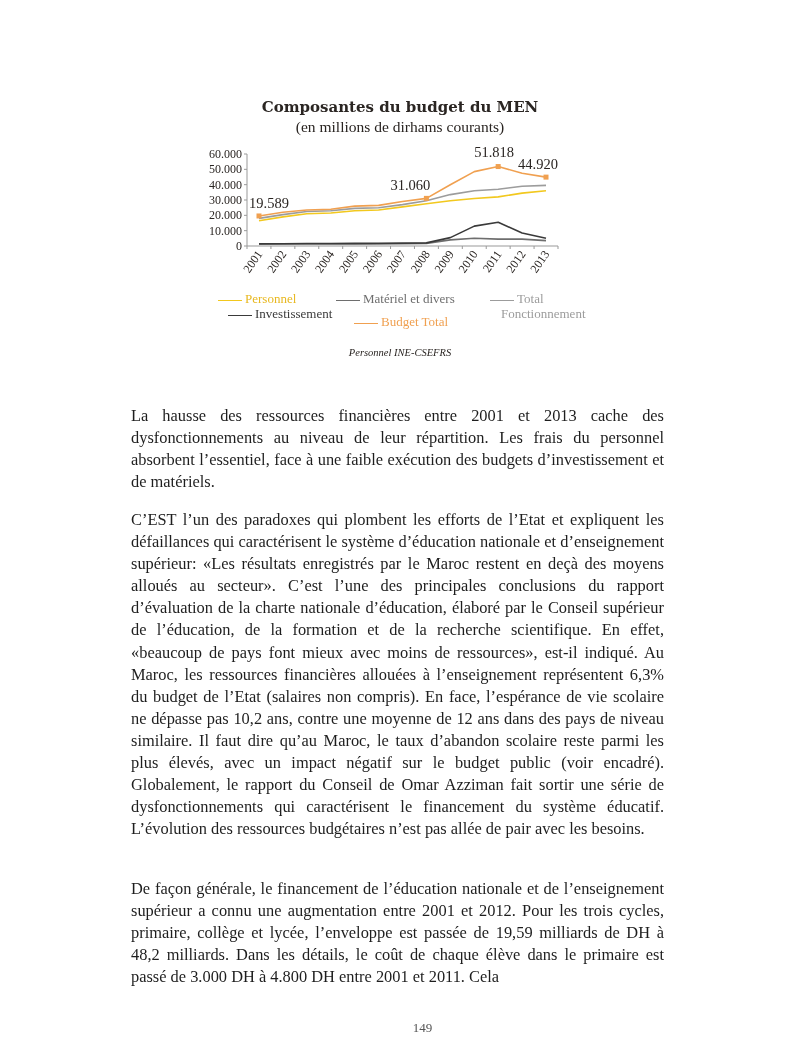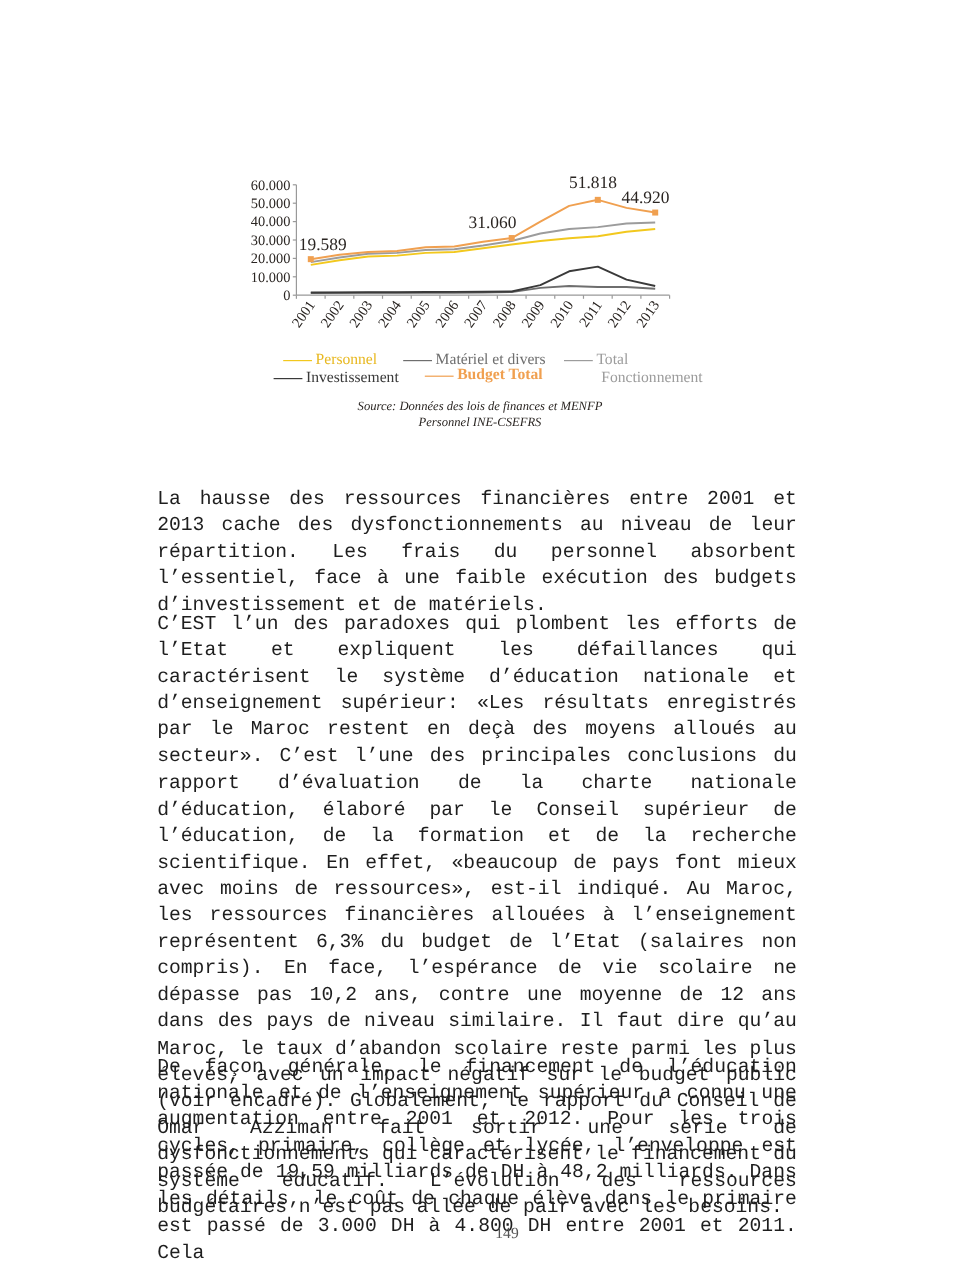--- a/index.html
+++ b/index.html
@@ -11,29 +11,31 @@
     font-family: "Liberation Serif", serif; font-size: 15.5px; color: #2a2522; }
   svg.plot { position: absolute; left: 0; top: 0; }
   .ytick { font-family: "Liberation Serif", serif; font-size: 12px; fill: #2a2522; }
   .xtick { font-family: "Liberation Serif", serif; font-size: 12px; fill: #2a2522; }
   .dlabel { font-family: "Liberation Serif", serif; font-size: 14.5px; fill: #2a2522; }
   .legend { position: absolute; font-family: "Liberation Serif", serif; font-size: 13px; white-space: nowrap; }
   .legend .swatch { display: inline-block; width: 24px; height: 0; border-top: 1.5px solid; vertical-align: middle; margin-right: 3px; }
   .source { position: absolute; left: 0; width: 400px; text-align: center;
     font-family: "Liberation Serif", serif; font-style: italic; font-size: 10.5px; color: #2a2522; line-height: 13px; }
   .text-block { position: absolute; left: 131px; width: 533px;
-    font-family: Liberation Mono, monospace; font-size: 16.4px; line-height: 22.1px; color: #1e1e1e;
+    font-family: Liberation Serif, serif; font-size: 16.4px; line-height: 22.1px; color: #1e1e1e;
     text-align: justify; margin: 0; }
   .page-number { position: absolute; left: 0; width: 795px; top: 1020px; text-align: center;
     font-family: "Liberation Serif", serif; font-size: 13px; color: #555; padding-left: 25px; }
 </style>
 </head>
 <body>
 
 <div class="chart-wrap">
+  <div class="chart-title">Composantes du budget du MEN</div>
+  <div class="chart-subtitle">(en millions de dirhams courants)</div>
   <svg class="plot" id="plot" width="400" height="200">
       <line x1="47" y1="59" x2="47" y2="151" stroke="#999" stroke-width="1"></line>
       <line x1="47" y1="151" x2="358" y2="151" stroke="#999" stroke-width="1"></line>
       <line x1="44" y1="151" x2="47" y2="151" stroke="#999" stroke-width="1"></line>
       <text x="42" y="155" text-anchor="end" class="ytick">0</text>
       <line x1="44" y1="135.66666666666666" x2="47" y2="135.66666666666666" stroke="#999" stroke-width="1"></line>
       <text x="42" y="139.66666666666666" text-anchor="end" class="ytick">10.000</text>
       <line x1="44" y1="120.33333333333333" x2="47" y2="120.33333333333333" stroke="#999" stroke-width="1"></line>
       <text x="42" y="124.33333333333333" text-anchor="end" class="ytick">20.000</text>
       <line x1="44" y1="105" x2="47" y2="105" stroke="#999" stroke-width="1"></line>
@@ -79,40 +81,39 @@
       <rect x="56.5" y="118.46353333333333" width="5" height="5" fill="#f0a050"></rect>
       <text x="49" y="112.96353333333333" class="dlabel">19.589</text>
       <rect x="223.91666666666666" y="100.87466666666667" width="5" height="5" fill="#f0a050"></rect>
       <text x="190.41666666666666" y="95.37466666666667" class="dlabel">31.060</text>
       <rect x="295.66666666666663" y="69.04573333333333" width="5" height="5" fill="#f0a050"></rect>
       <text x="274.16666666666663" y="61.54573333333333" class="dlabel">51.818</text>
       <rect x="343.5" y="79.62266666666666" width="5" height="5" fill="#f0a050"></rect>
       <text x="318" y="74.12266666666666" class="dlabel">44.920</text>
     </svg>
 
-  <div class="legend" style="left:36px; top:196px;">
+  <div class="legend" style="left:18px; top:196px;">
     <span class="swatch" id="sw0" style="border-top-color: rgb(242, 200, 30);"></span><span id="lg0" style="color: rgb(232, 184, 32);">Personnel</span>
   </div>
   <div class="legend" style="left:136px; top:196px;">
     <span class="swatch" id="sw1" style="border-top-color: rgb(110, 110, 110);"></span><span id="lg1" style="color: rgb(110, 110, 110);">Matériel et divers</span>
   </div>
-  <div class="legend" style="left:270px; top:196px;">
+  <div class="legend" style="left:290px; top:196px;">
     <span class="swatch" id="sw2" style="border-top-color: rgb(156, 156, 156);"></span><span id="lg2" style="color: rgb(156, 156, 156);">Total</span>
   </div>
   <div class="legend" style="left:28px; top:211px;">
     <span class="swatch" id="sw3" style="border-top-color: rgb(58, 58, 58);"></span><span id="lg3" style="color: rgb(58, 58, 58); text-align: right;">Investissement</span>
   </div>
-  <div class="legend" style="left:154px; top:209px;font-weight:bold;">
+  <div class="legend" style="left:154px; top:219px;">
     <span class="swatch" id="sw4" style="border-top-color: rgb(240, 160, 80);"></span><span id="lg4" style="color: rgb(240, 160, 80);">Budget Total</span>
   </div>
   <div class="legend" style="left:301px; top:211px;">
     <span id="lg2b" style="color: rgb(156, 156, 156); font-family: Liberation Serif, serif;">Fonctionnement</span>
   </div>
 
-  <div class="source" style="top:238px;">Source: Données des lois de finances et MENFP</div>
   <div class="source" style="top:251px;">Personnel INE-CSEFRS</div>
 </div>
 
 <p class="text-block" style="top:405px;">La hausse des ressources financières entre 2001 et 2013 cache des dysfonctionnements au niveau de leur répartition. Les frais du personnel absorbent l’essentiel, face à une faible exécution des budgets d’investissement et de matériels.</p>
 <p class="text-block" style="top:509px;">C’EST l’un des paradoxes qui plombent les efforts de l’Etat et expliquent les défaillances qui caractérisent le système d’éducation nationale et d’enseignement supérieur: «Les résultats enregistrés par le Maroc restent en deçà des moyens alloués au secteur». C’est l’une des principales conclusions du rapport d’évaluation de la charte nationale d’éducation, élaboré par le Conseil supérieur de l’éducation, de la formation et de la recherche scientifique. En effet, «beaucoup de pays font mieux avec moins de ressources», est-il indiqué. Au Maroc, les ressources financières allouées à l’enseignement représentent 6,3% du budget de l’Etat (salaires non compris). En face, l’espérance de vie scolaire ne dépasse pas 10,2 ans, contre une moyenne de 12 ans dans des pays de niveau similaire. Il faut dire qu’au Maroc, le taux d’abandon scolaire reste parmi les plus élevés, avec un impact négatif sur le budget public (voir encadré). Globalement, le rapport du Conseil de Omar Azziman fait sortir une série de dysfonctionnements qui caractérisent le financement du système éducatif. L’évolution des ressources budgétaires n’est pas allée de pair avec les besoins.</p>
 <p class="text-block" style="top:878px;">De façon générale, le financement de l’éducation nationale et de l’enseignement supérieur a connu une augmentation entre 2001 et 2012. Pour les trois cycles, primaire, collège et lycée, l’enveloppe est passée de 19,59 milliards de DH à 48,2 milliards. Dans les détails, le coût de chaque élève dans le primaire est passé de 3.000 DH à 4.800 DH entre 2001 et 2011. Cela</p>
 
 <div class="page-number">149</div>
 
 </body></html>

